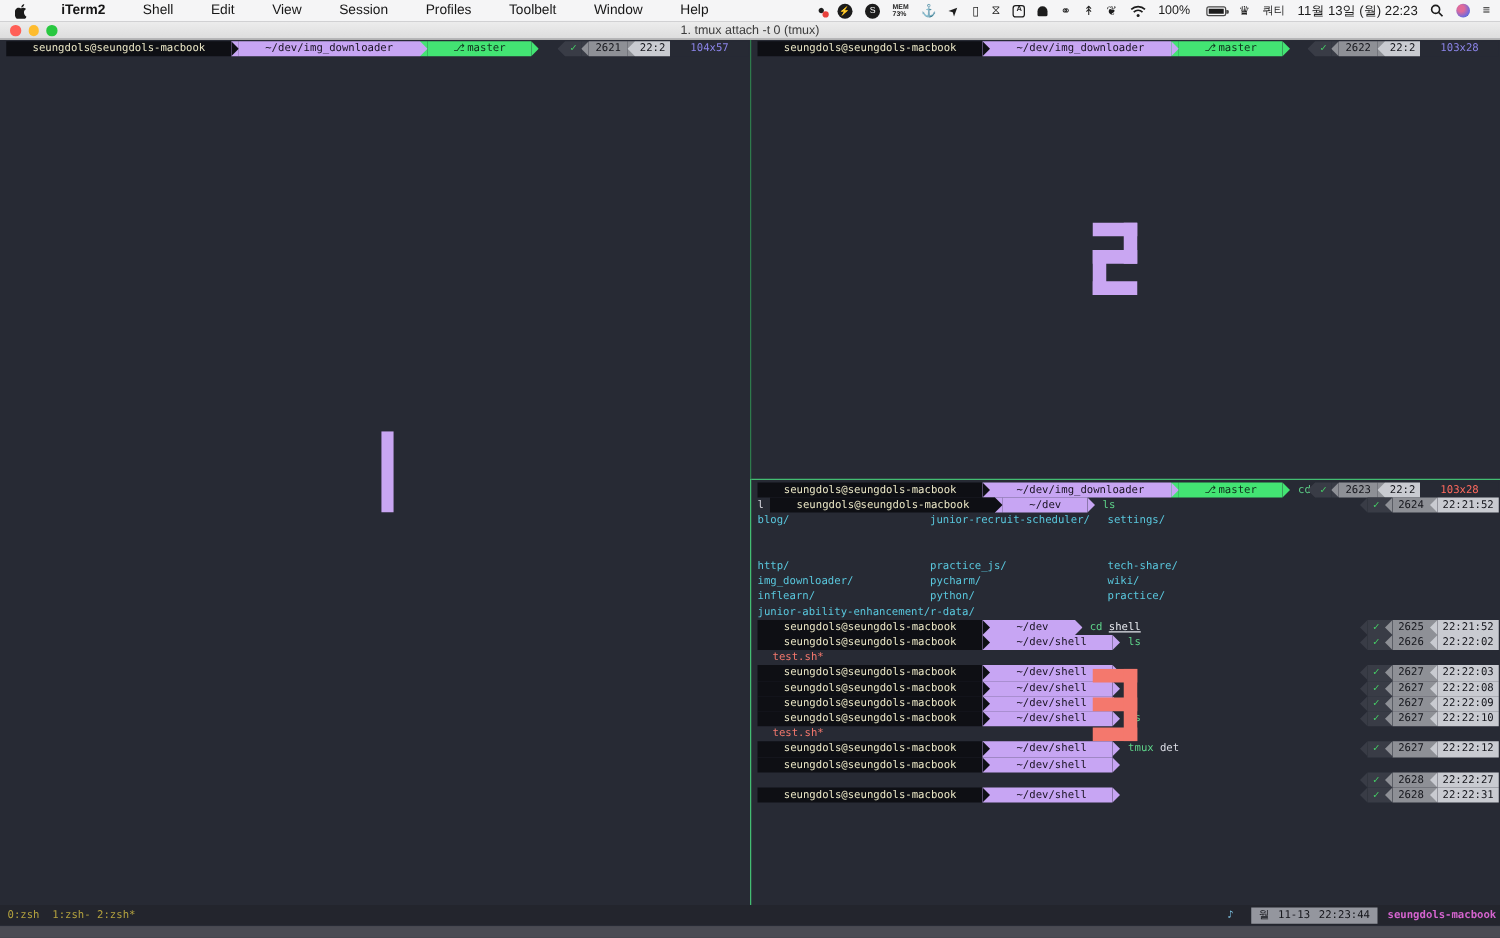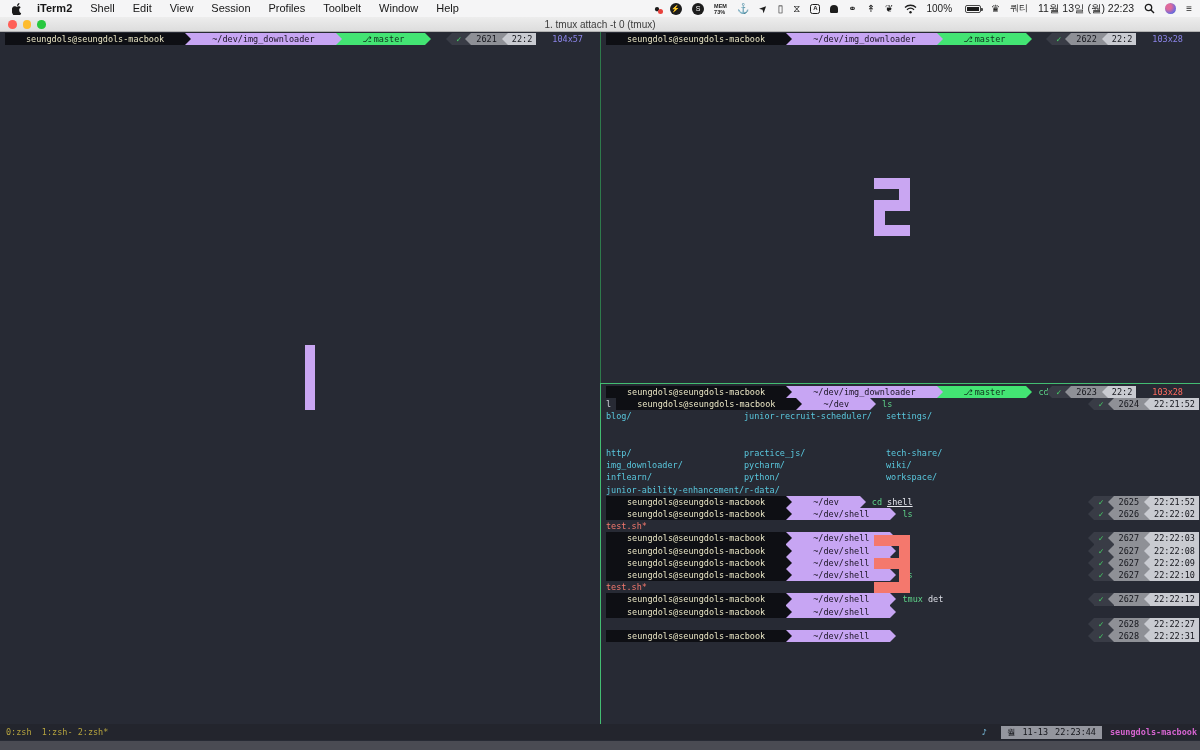--- a/index.html
+++ b/index.html
@@ -1,20 +1,20 @@
 <!DOCTYPE html>
 <html><head>
 <meta charset="utf-8">
 <style>
   * { margin:0; padding:0; box-sizing:border-box; }
   html,body { width:1200px; height:750px; overflow:hidden; background:#4a4b53; font-family:"Liberation Sans",sans-serif; }
 
   
   .menubar { position:absolute; top:0; left:0; width:1200px; height:17px; background:#f5f5f6; display:flex; align-items:center; justify-content:space-between; padding:0 8px; font-size:11px; color:#161616; z-index:30; }
-  .menu-left { display:flex; align-items:center; height:100%; }
+  .menu-left { display:flex; align-items:center; height:100%;gap:12px; }
   .menu-item { padding:0 9px; line-height:17px; cursor:default; }
   .menu-item.app { font-weight:bold; }
   .apple-wrap { padding:0 6px 0 4px; display:flex; align-items:center; }
   .menu-right { display:flex; align-items:center; height:100%; }
   .mi { margin-left:10px; display:flex; align-items:center; color:#1c1c1c; font-size:10px; position:relative; }
   .mi .glyph { font-size:10px; }
   .badge { position:absolute; right:-3px; bottom:0; width:5px; height:5px; border-radius:50%; background:#e8413c; }
   .circ { width:12px; height:12px; border-radius:50%; background:#1c1c1c; color:#fff; font-size:7px; display:flex; align-items:center; justify-content:center; }
   .memw { font-size:5.5px; line-height:6px; font-weight:bold; text-align:left; }
   .abox { width:10px; height:10px; border:1.5px solid #1c1c1c; border-radius:2.5px; font-size:6px; line-height:7px; text-align:center; font-weight:bold; }
@@ -50,21 +50,21 @@
   .bi { font-size:8px; margin-right:2px; }
   .arr,.arl { display:inline-block; width:6px; height:12.2px; vertical-align:top; position:relative; overflow:hidden; }
   .arr i,.arl i { position:absolute; top:0; display:block; width:0; height:0; border-top:6.1px solid transparent; border-bottom:6.1px solid transparent; }
   .arr i { left:0; border-left:6px solid; }
   .arl i { right:0; border-right:6px solid; }
   .tok-cmd { color:#5ed389; margin-left:6px; }
   .tok-arg { color:#dcdee6; margin-left:5px; }
   .tok-und-cyan { color:#7cd6e6; margin-left:5px; text-decoration:underline; }
   .tok-und-white { color:#e6e8ee; margin-left:5px; text-decoration:underline; }
   .tok-plain { color:#d5d5de; }
-  .tok-err { color:#f4786d; }
+  .tok-err { color:#f4786d;margin-left:12px; }
   .lscol { display:inline-block; color:#59c7dd; font-weight:normal; }
 
   .rstat { position:absolute; right:0; top:0; height:12.2px; display:flex; }
   .rseg { display:inline-block; height:12.2px; vertical-align:top; }
   .rseg.chk { background:#393c46; color:#46d467; padding:0 4px; }
   .rseg.num { background:#8e9096; color:#15161c; padding:0 5px; }
   .rseg.tim { background:#c9cbd1; color:#15161c; padding:0 4px; }
   .sizebox { background:#272a34; padding:0 16px; }
   .sz-purple { color:#8b84e8; } .sz-red { color:#ff6a5e; }
 
@@ -261,21 +261,21 @@
           </span>
           <span class="rseg num">2624</span>
           <span class="arl" style="background: rgb(142, 144, 150);">
             <i style="border-right-color: rgb(201, 203, 209);"></i>
           </span>
           <span class="rseg tim">22:21:52</span>
         </span></div>
       <div class="row" style="top: 26.4px;"><span class="lscol" style="width: 138px;">blog/</span><span class="lscol" style="width: 142px;">junior-recruit-scheduler/</span><span class="lscol">settings/</span></div>
       <div class="row" style="top: 63px;"><span class="lscol" style="width: 138px;">http/</span><span class="lscol" style="width: 142px;">practice_js/</span><span class="lscol">tech-share/</span></div>
       <div class="row" style="top: 75.2px;"><span class="lscol" style="width: 138px;">img_downloader/</span><span class="lscol" style="width: 142px;">pycharm/</span><span class="lscol">wiki/</span></div>
-      <div class="row" style="top: 87.4px;"><span class="lscol" style="width: 138px;">inflearn/</span><span class="lscol" style="width: 142px;">python/</span><span class="lscol">workspace/</span></div>
+      <div class="row" style="top: 87.4px;"><span class="lscol" style="width: 138px;">inflearn/</span><span class="lscol" style="width: 142px;">python/</span><span class="lscol">practice/</span></div>
       <div class="row" style="top: 99.6px;"><span class="lscol" style="width: 138px;">junior-ability-enhancement/</span><span class="lscol" style="width: 142px;">r-data/</span></div>
       <div class="row" style="top: 111.8px;"><span class="seg host">seungdols@seungdols-macbook</span><span class="arr" style="background: rgb(199, 165, 243);"><i style="border-left-color: rgb(14, 15, 20);"></i></span><span class="seg path">~/dev</span><span class="arr"><i style="border-left-color: rgb(199, 165, 243);"></i></span><span class="tok-cmd">cd</span><span class="tok-und-white">shell</span><span class="rstat">
           <span class="arl">
             <i style="border-right-color: rgb(57, 60, 70);"></i>
           </span>
           <span class="rseg chk">✓</span>
           <span class="arl" style="background: rgb(57, 60, 70);">
             <i style="border-right-color: rgb(142, 144, 150);"></i>
           </span>
           <span class="rseg num">2625</span>

